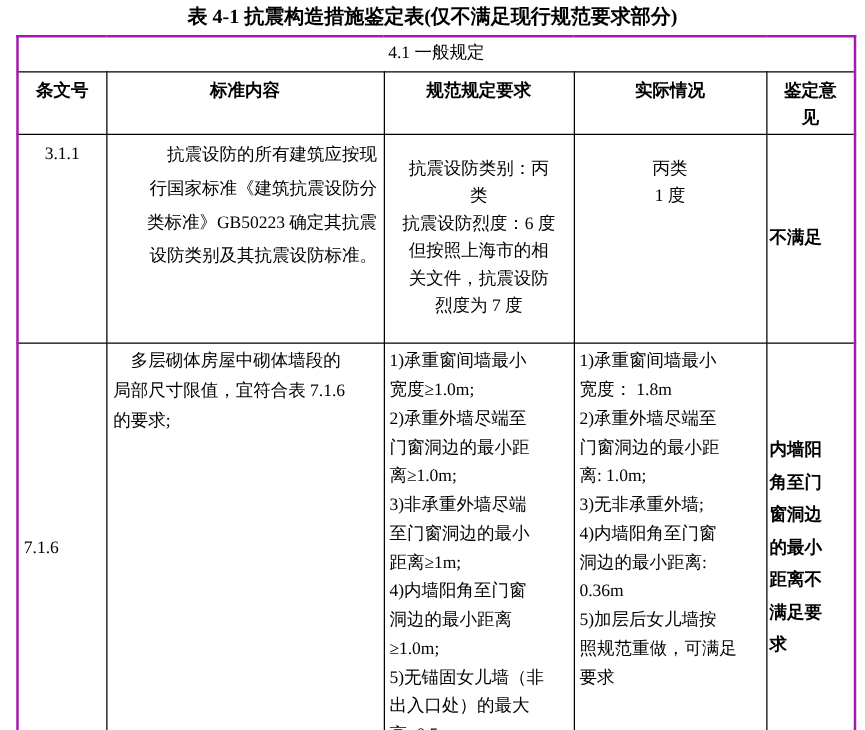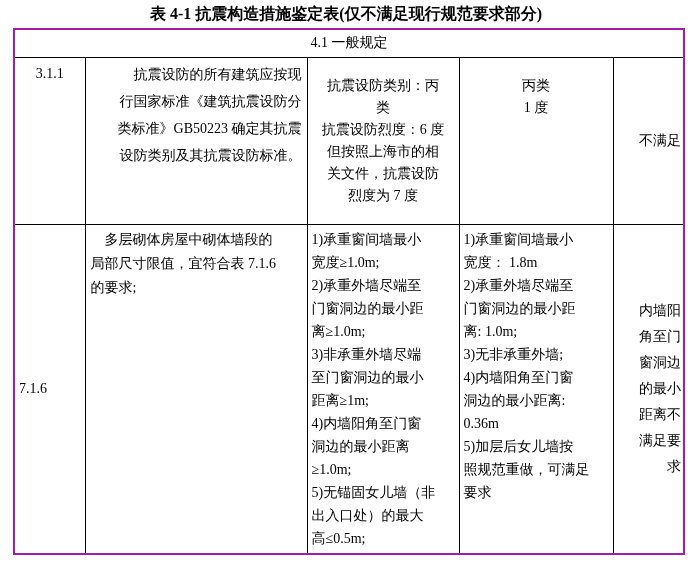--- a/index.html
+++ b/index.html
@@ -55,23 +55,23 @@
   }
   tr.data-row-1 { height: 144px; }
   tr.data-row-2 { height: 330px; }
   td.clause { text-align: center; padding-top: 4px; }
   td.clause-mid { text-align: left; vertical-align: middle; }
   td.std { text-align: right; padding: 3px 5px; line-height: 27px; }
   td.std2 { text-align: left; padding: 3px 5px; line-height: 24px; }
   td.req-center { text-align: center; padding: 17px 2px; line-height: 22px; }
   td.req-left { text-align: left; padding: 3px 4px; line-height: 23px; }
   td.verdict {
-    text-align: right;
+    text-align: left;
     vertical-align: middle;
-    font-weight: normal;
+    font-weight: bold;
     line-height: 26px;
     padding: 2px 2px;
   }
 </style>
 </head>
 <body>
 
 <div class="page">
 
   <div class="doc-title">表 4-1 抗震构造措施鉴定表(仅不满足现行规范要求部分)</div>
@@ -83,20 +83,28 @@
         <col class="c3">
         <col class="c4">
         <col class="c5">
     </colgroup>
 
     <tbody>
         <tr class="section-row">
       <td colspan="5">4.1 一般规定</td>
     </tr>
 
+    <tr class="header-row">
+      <th>条文号</th>
+      <th>标准内容</th>
+      <th>规范规定要求</th>
+      <th>实际情况</th>
+      <th>鉴定意
+见</th>
+    </tr>
 
     <tr class="data-row-1">
       <td class="clause">3.1.1</td>
       <td class="std">抗震设防的所有建筑应按现
 行国家标准《建筑抗震设防分
 类标准》GB50223 确定其抗震
 设防类别及其抗震设防标准。</td>
       <td class="req-center">抗震设防类别：丙
 类
 抗震设防烈度：6 度

